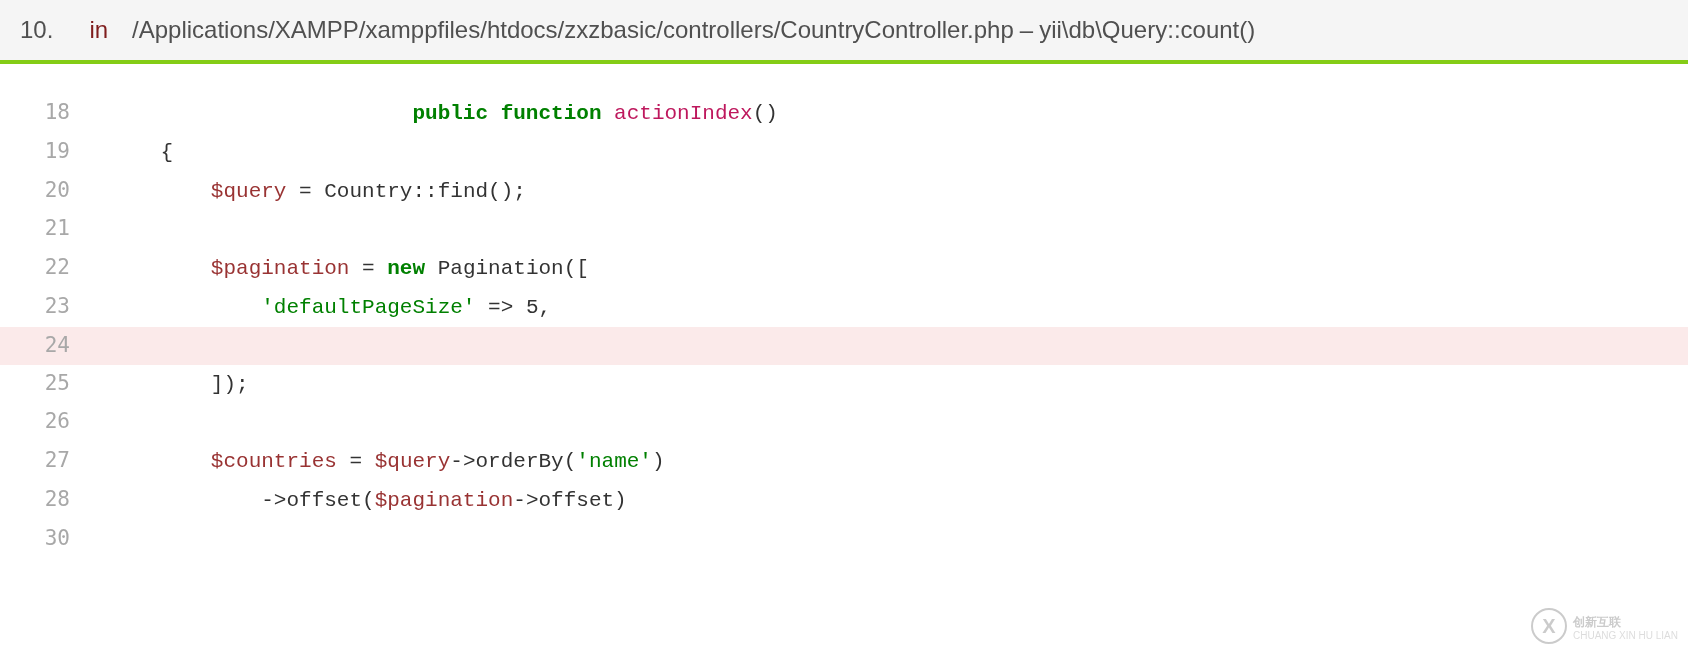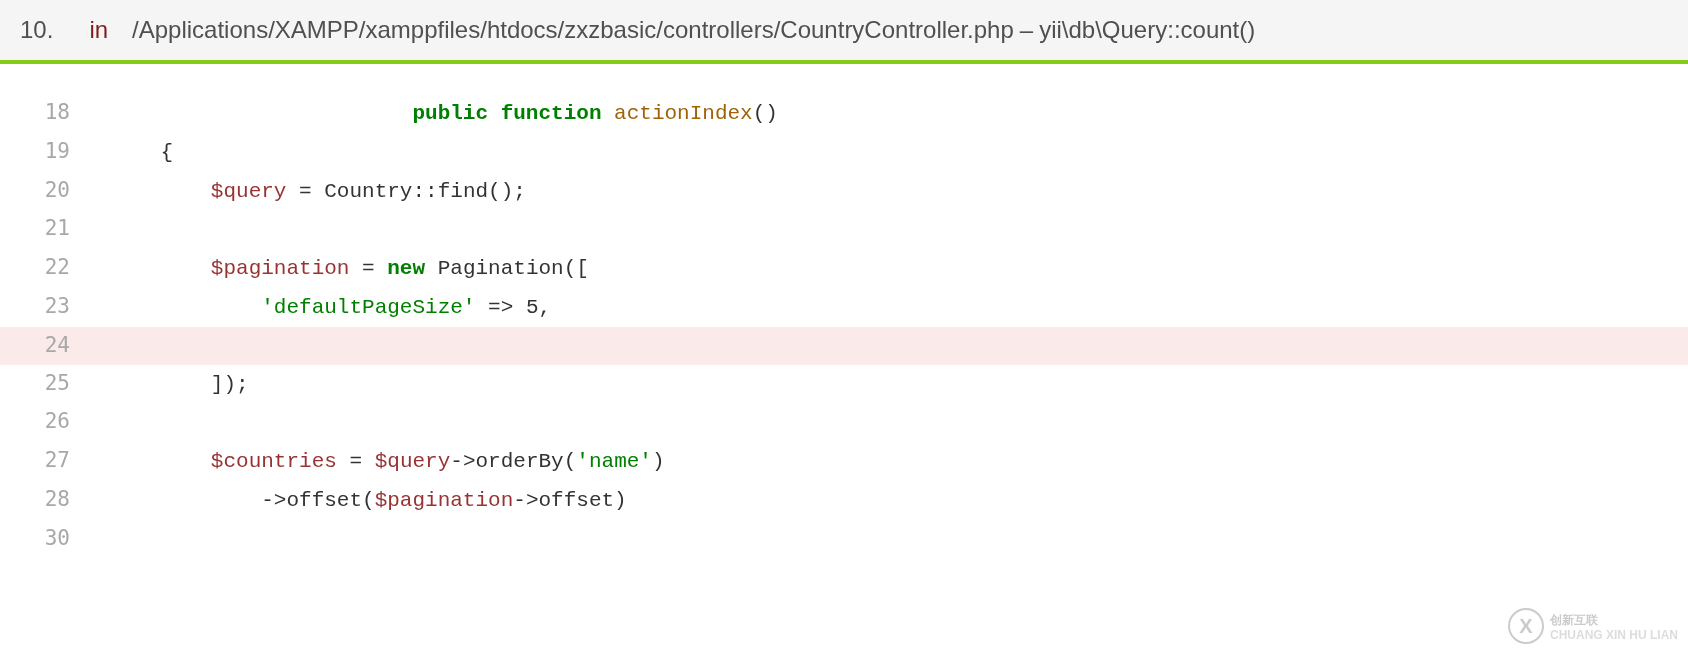--- a/index.html
+++ b/index.html
@@ -62,21 +62,21 @@
       color: #a8a8a8;
       user-select: none;
       padding-right: 0;
       font-family: ui-monospace, SFMono-Regular, "SF Mono", Menlo, Consolas, monospace;
     }
     .line-content {
       padding-left: 40px;
       color: #333;
     }
     .kw { color: #008000; font-weight: bold; }
-    .fn-name { color: #a16207; }
+    .fn-name { color: #be185d; }
     .var { color: #993333; }
     .str { color: #008000; }
     .num { color: #333; }
     .pln { color: #333; }
     .watermark {
       position: absolute;
       right: 10px;
       bottom: 10px;
       display: flex;
       align-items: center;
@@ -95,24 +95,23 @@
       color: #999;
       font-size: 20px;
     }
     .watermark-text {
       font-size: 12px;
       color: #999;
       font-weight: bold;
       line-height: 1.1;
     }
     .watermark-sub {
-      font-size: 12px;
+      font-size: 10px;
       color: #bbb;
       display: block;
-      font-weight: bold;
     }
   </style>
 </head>
 <body>
 
 <div class="trace-header">
   <span class="trace-number">10.</span>
   <span class="trace-path-prefix">in</span>
   <span class="trace-path">/Applications/XAMPP/xamppfiles/htdocs/zxzbasic/controllers/CountryController.php</span>
   <span class="trace-separator">–</span>

